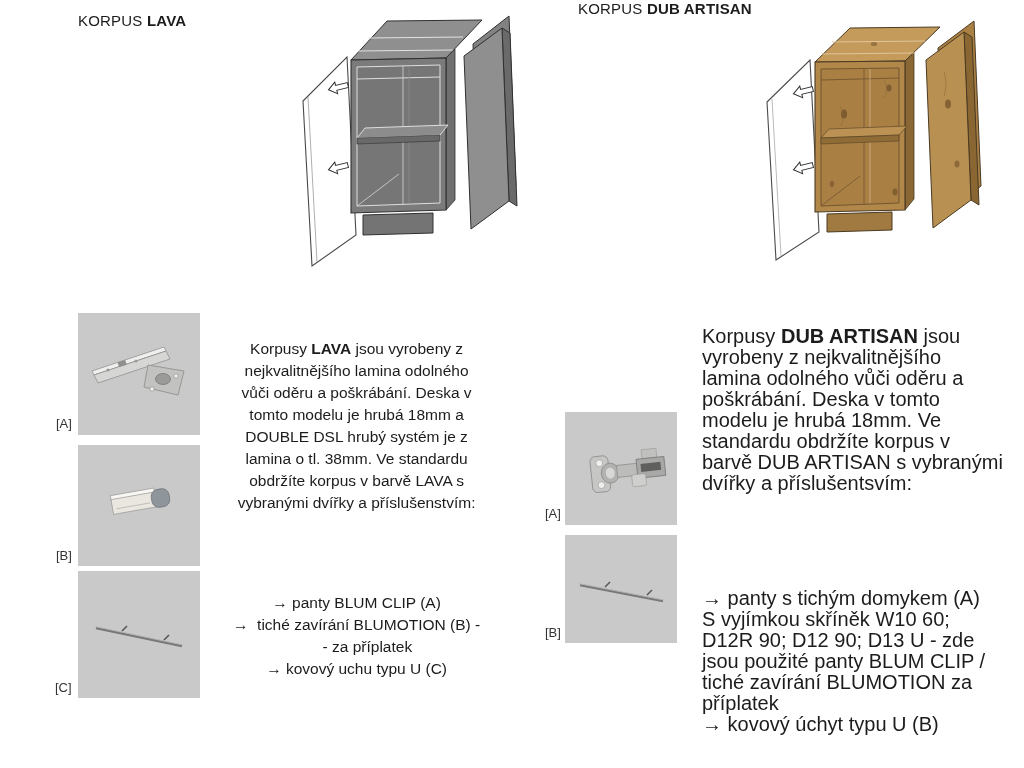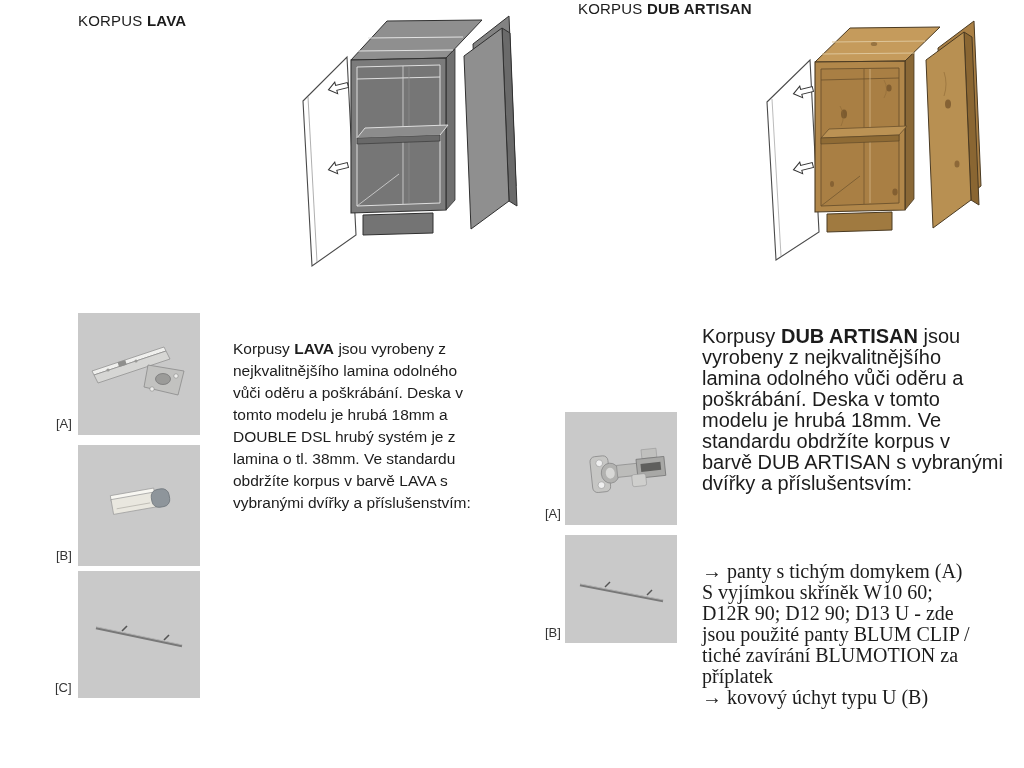--- a/index.html
+++ b/index.html
@@ -2,24 +2,24 @@
 <html><head>
 <meta charset="utf-8">
 <style>
   html,body{margin:0;padding:0;background:#fff;}
   .page{position:relative;width:1024px;height:768px;background:#ffffff;overflow:hidden;
         font-family:"Liberation Sans",sans-serif;color:#1c1c1c;}
   .title{position:absolute;font-size:15px;letter-spacing:.2px;white-space:pre;}
   .b{font-weight:bold;}
   .textblock{position:absolute;white-space:pre;}
   .textblock .desc{white-space:pre;}
-  .tb-left{left:233px;top:294px;font-size:15.5px;line-height:22px;}
+  .tb-left{left:233px;top:294px;font-size:15.5px;line-height:22px;text-align:center;}
   .tb-right{left:702px;top:284px;font-size:20px;line-height:21px;}
   .tb-left .bullets{margin-top:34px;white-space:pre;}
-  .tb-right .bullets{margin-top:25px;white-space:pre;font-family:Liberation Serif, serif;}
+  .tb-right .bullets{margin-top:52px;white-space:pre;}
   .hwbox{position:absolute;background:#c9c9c9;}
   .hwbox svg{display:block;width:100%;height:100%;}
   .hwlabel{position:absolute;font-size:13px;color:#333;}
   .cab{position:absolute;}
 </style>
 </head>
 <body>
 
 <div class="page">
 
@@ -109,20 +109,24 @@
 
   <div class="textblock tb-left">
     <div class="desc"><span>Korpusy </span><span class="b">LAVA</span><span> jsou vyrobeny z
 nejkvalitnějšího lamina odolného
 vůči oděru a poškrábání. Deska v
 tomto modelu je hrubá 18mm a
 DOUBLE DSL hrubý systém je z
 lamina o tl. 38mm. Ve standardu
 obdržíte korpus v barvě LAVA s
 vybranými dvířky a příslušenstvím:</span></div>
+    <div class="bullets">→ panty BLUM CLIP (A)
+→  tiché zavírání BLUMOTION (B) -
+     - za příplatek
+→ kovový uchu typu U (C)</div>
   </div>
 
   <div class="textblock tb-right">
     <div class="desc"><span>Korpusy </span><span class="b">DUB ARTISAN</span><span> jsou
 vyrobeny z nejkvalitnějšího
 lamina odolného vůči oděru a
 poškrábání. Deska v tomto
 modelu je hrubá 18mm. Ve
 standardu obdržíte korpus v
 barvě DUB ARTISAN s vybranými

